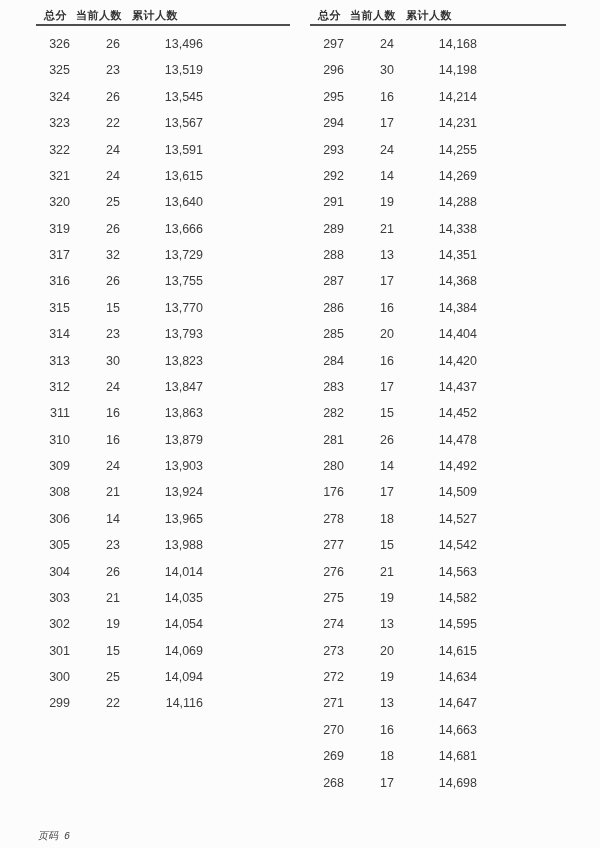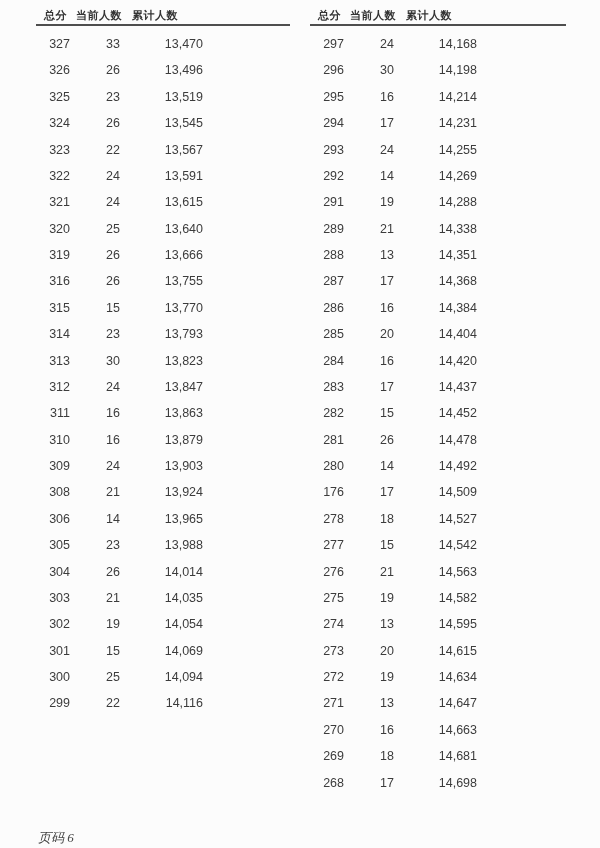--- a/index.html
+++ b/index.html
@@ -62,46 +62,41 @@
     line-height: inherit;
     white-space: nowrap;
   }
   .c-score { left: 0;    width: 34px; }
   .c-cur   { left: 44px; width: 40px; }
   .c-cum   { left: 96px; width: 71px; }
   .footer {
     position: absolute;
     left: 38px;
     top: 829px;
-    font-family: Liberation Serif, serif;
+    font-family: Liberation Mono, monospace;
     font-style: italic;
-    font-size: 13px;
+    font-size: 10px;
     color: #454545;
     white-space: nowrap;
   }
 </style>
 </head>
 <body>
 
 <div class="page">
 
   <div class="table-block left">
     <div class="thead">
       <span class="hlabel h-score">总分</span>
       <span class="hlabel h-cur">当前人数</span>
       <span class="hlabel h-cum">累计人数</span>
     </div>
     <div class="double-rule"></div>
     <div class="tbody">
         <div class="row">
-          <span class="cell c-score">327</span>
-          <span class="cell c-cur">33</span>
-          <span class="cell c-cum">13,470</span>
-        </div>
-        <div class="row">
           <span class="cell c-score">326</span>
           <span class="cell c-cur">26</span>
           <span class="cell c-cum">13,496</span>
         </div>
         <div class="row">
           <span class="cell c-score">325</span>
           <span class="cell c-cur">23</span>
           <span class="cell c-cum">13,519</span>
         </div>
         <div class="row">
@@ -126,20 +121,25 @@
         </div>
         <div class="row">
           <span class="cell c-score">320</span>
           <span class="cell c-cur">25</span>
           <span class="cell c-cum">13,640</span>
         </div>
         <div class="row">
           <span class="cell c-score">319</span>
           <span class="cell c-cur">26</span>
           <span class="cell c-cum">13,666</span>
+        </div>
+        <div class="row">
+          <span class="cell c-score">317</span>
+          <span class="cell c-cur">32</span>
+          <span class="cell c-cum">13,729</span>
         </div>
         <div class="row">
           <span class="cell c-score">316</span>
           <span class="cell c-cur">26</span>
           <span class="cell c-cum">13,755</span>
         </div>
         <div class="row">
           <span class="cell c-score">315</span>
           <span class="cell c-cur">15</span>
           <span class="cell c-cum">13,770</span>

